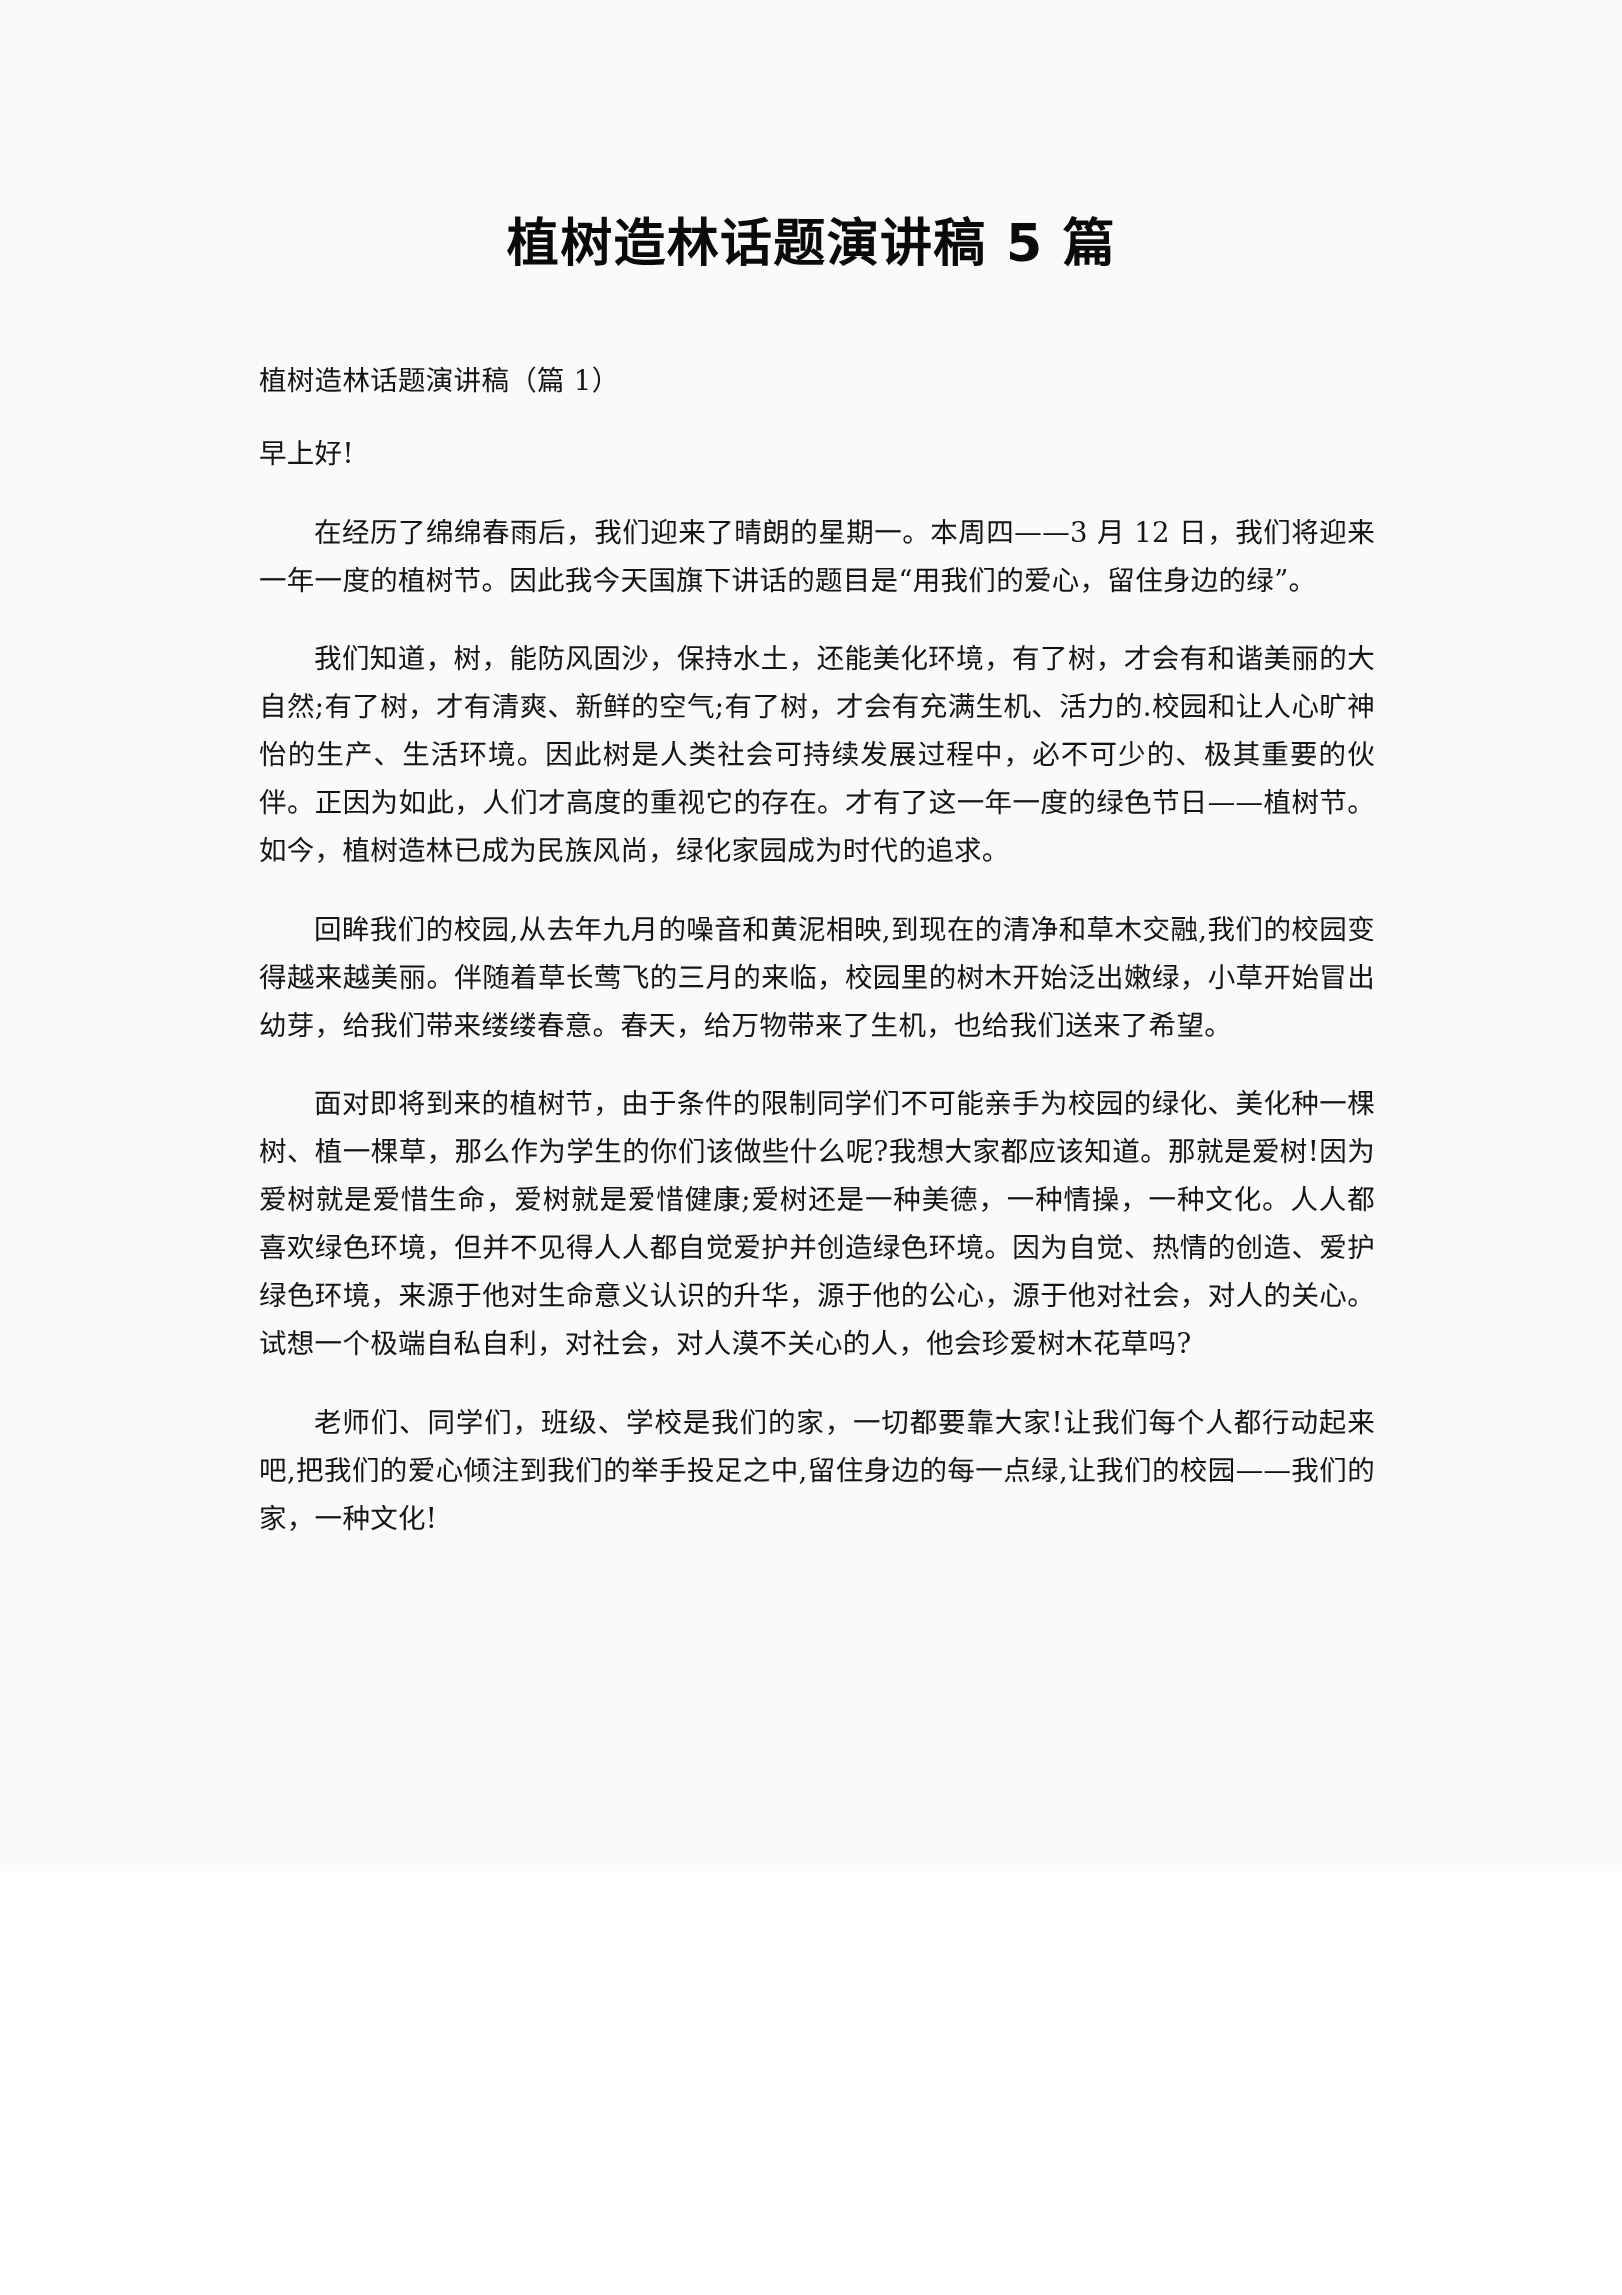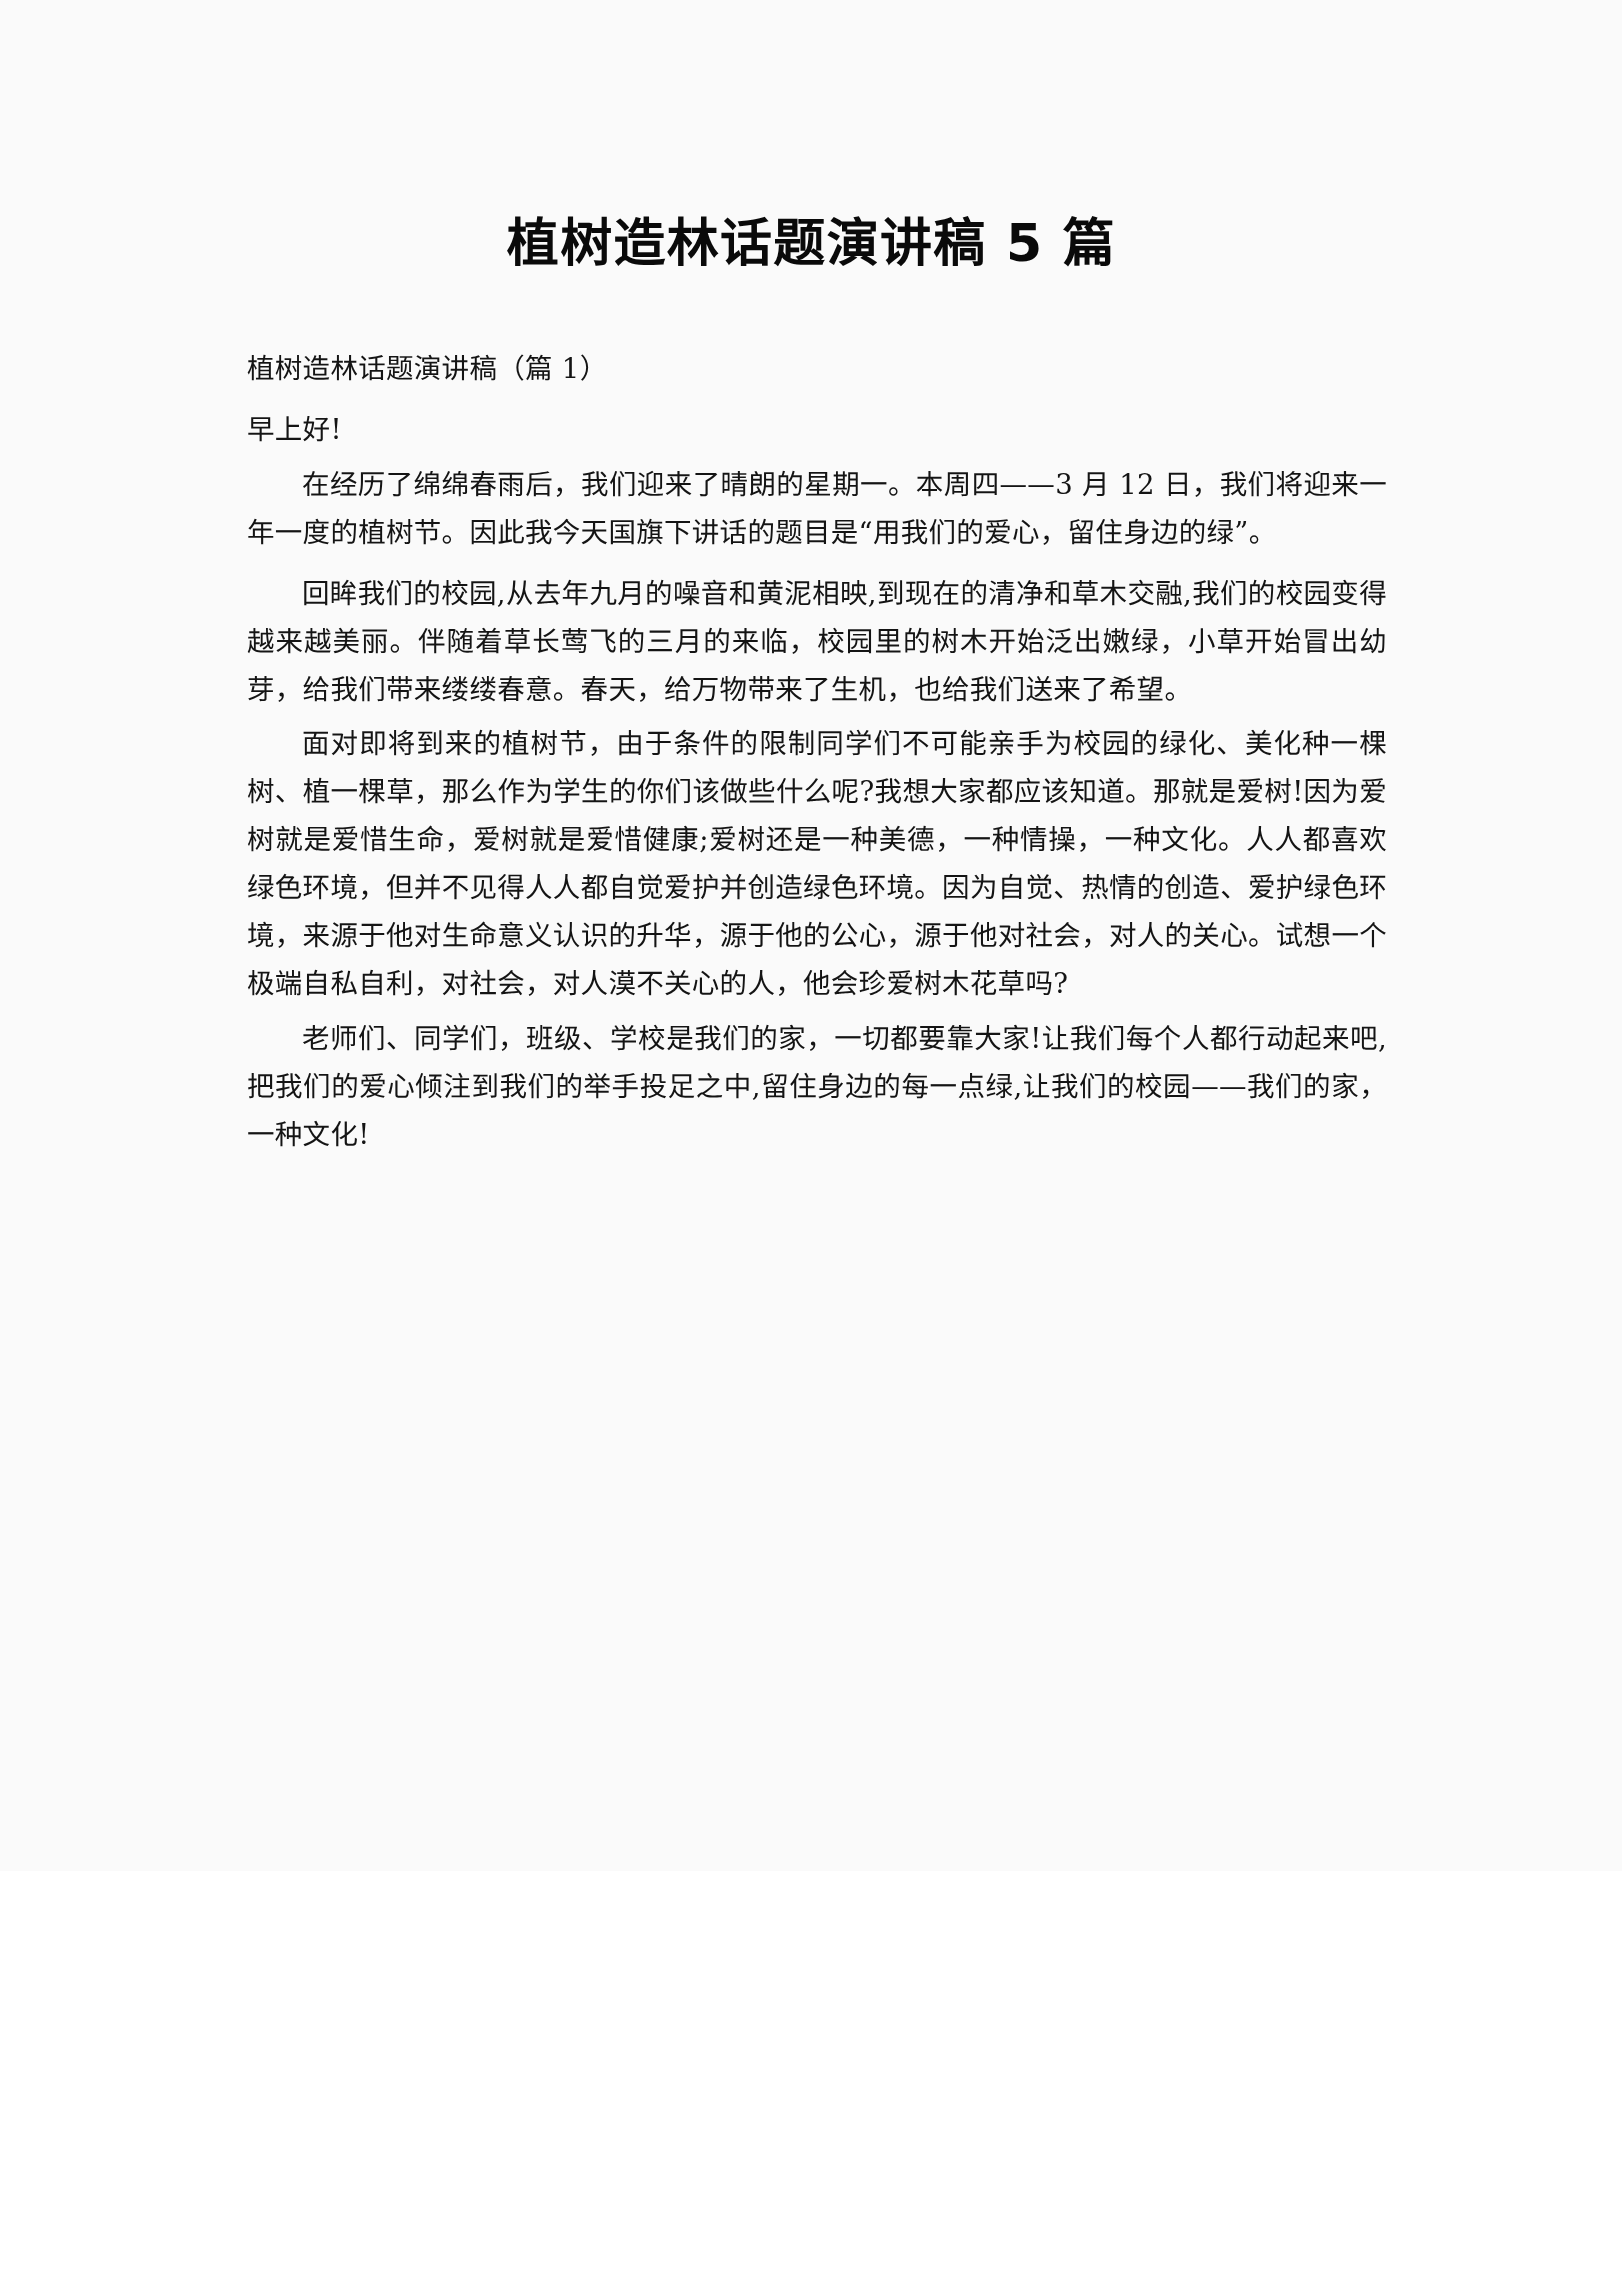--- a/index.html
+++ b/index.html
@@ -32,21 +32,21 @@
     color: #0a0a0a;
     white-space: pre;
   }
   .body-area {
     position: absolute;
     left: 247px;
     top: 344px;
     width: 1140px;
   }
   p {
-    margin: 0;
+    margin: 12px;
     font-size: 27.5px;
     line-height: 48px;
     text-align: justify;
     text-justify: inter-character;
     color: #141414;
     letter-spacing: 0.3px;
     word-break: break-all;
   }
   p.section-head {
     text-indent: 0;
@@ -84,20 +84,21 @@
     <div class="spacer-sm"></div>
 
     <p class="greeting">早上好!</p>
 
     <div class="spacer-sm"></div>
 
     <p class="indent last-line-left">在经历了绵绵春雨后，我们迎来了晴朗的星期一。本周四——3 月 12 日，我们将迎来一年一度的植树节。因此我今天国旗下讲话的题目是“用我们的爱心，留住身边的绿”。</p>
 
     <div class="spacer-sm"></div>
 
+    <p class="indent last-line-left">我们知道，树，能防风固沙，保持水土，还能美化环境，有了树，才会有和谐美丽的大自然;有了树，才有清爽、新鲜的空气;有了树，才会有充满生机、活力的.校园和让人心旷神怡的生产、生活环境。因此树是人类社会可持续发展过程中，必不可少的、极其重要的伙伴。正因为如此，人们才高度的重视它的存在。才有了这一年一度的绿色节日——植树节。如今，植树造林已成为民族风尚，绿化家园成为时代的追求。</p>
 
     <div class="spacer-sm"></div>
 
     <p class="indent last-line-left">回眸我们的校园,从去年九月的噪音和黄泥相映,到现在的清净和草木交融,我们的校园变得越来越美丽。伴随着草长莺飞的三月的来临，校园里的树木开始泛出嫩绿，小草开始冒出幼芽，给我们带来缕缕春意。春天，给万物带来了生机，也给我们送来了希望。</p>
 
     <div class="spacer-sm"></div>
 
     <p class="indent last-line-left">面对即将到来的植树节，由于条件的限制同学们不可能亲手为校园的绿化、美化种一棵树、植一棵草，那么作为学生的你们该做些什么呢?我想大家都应该知道。那就是爱树!因为爱树就是爱惜生命，爱树就是爱惜健康;爱树还是一种美德，一种情操，一种文化。人人都喜欢绿色环境，但并不见得人人都自觉爱护并创造绿色环境。因为自觉、热情的创造、爱护绿色环境，来源于他对生命意义认识的升华，源于他的公心，源于他对社会，对人的关心。试想一个极端自私自利，对社会，对人漠不关心的人，他会珍爱树木花草吗?</p>
 
     <div class="spacer-sm"></div>

